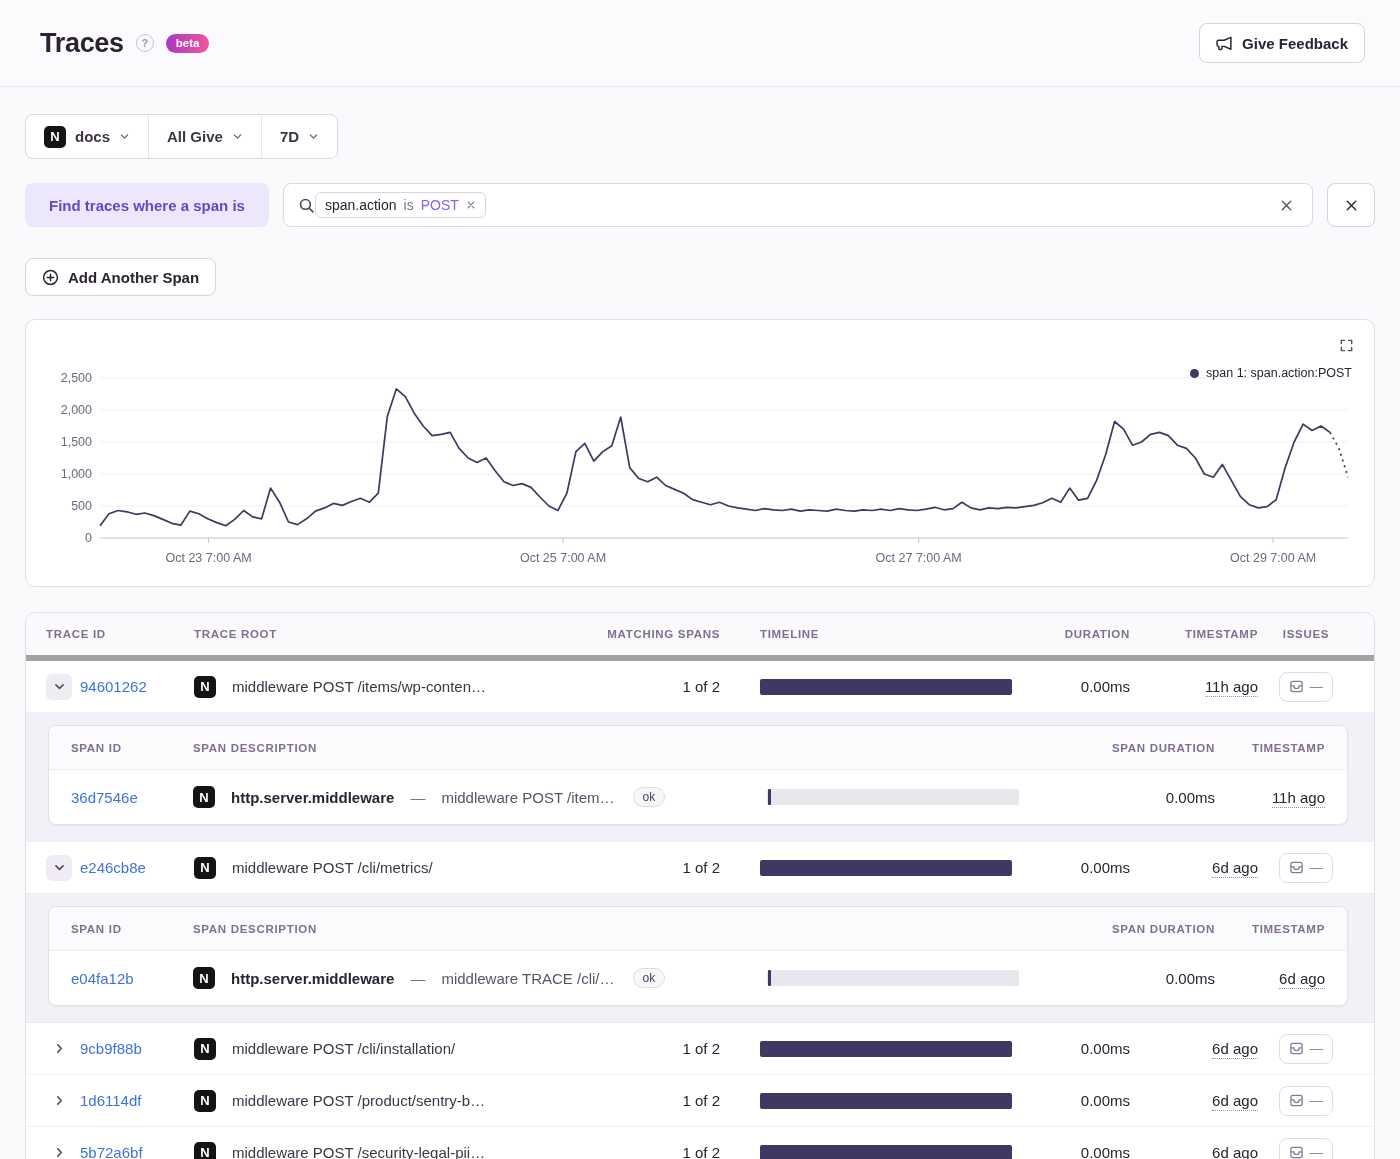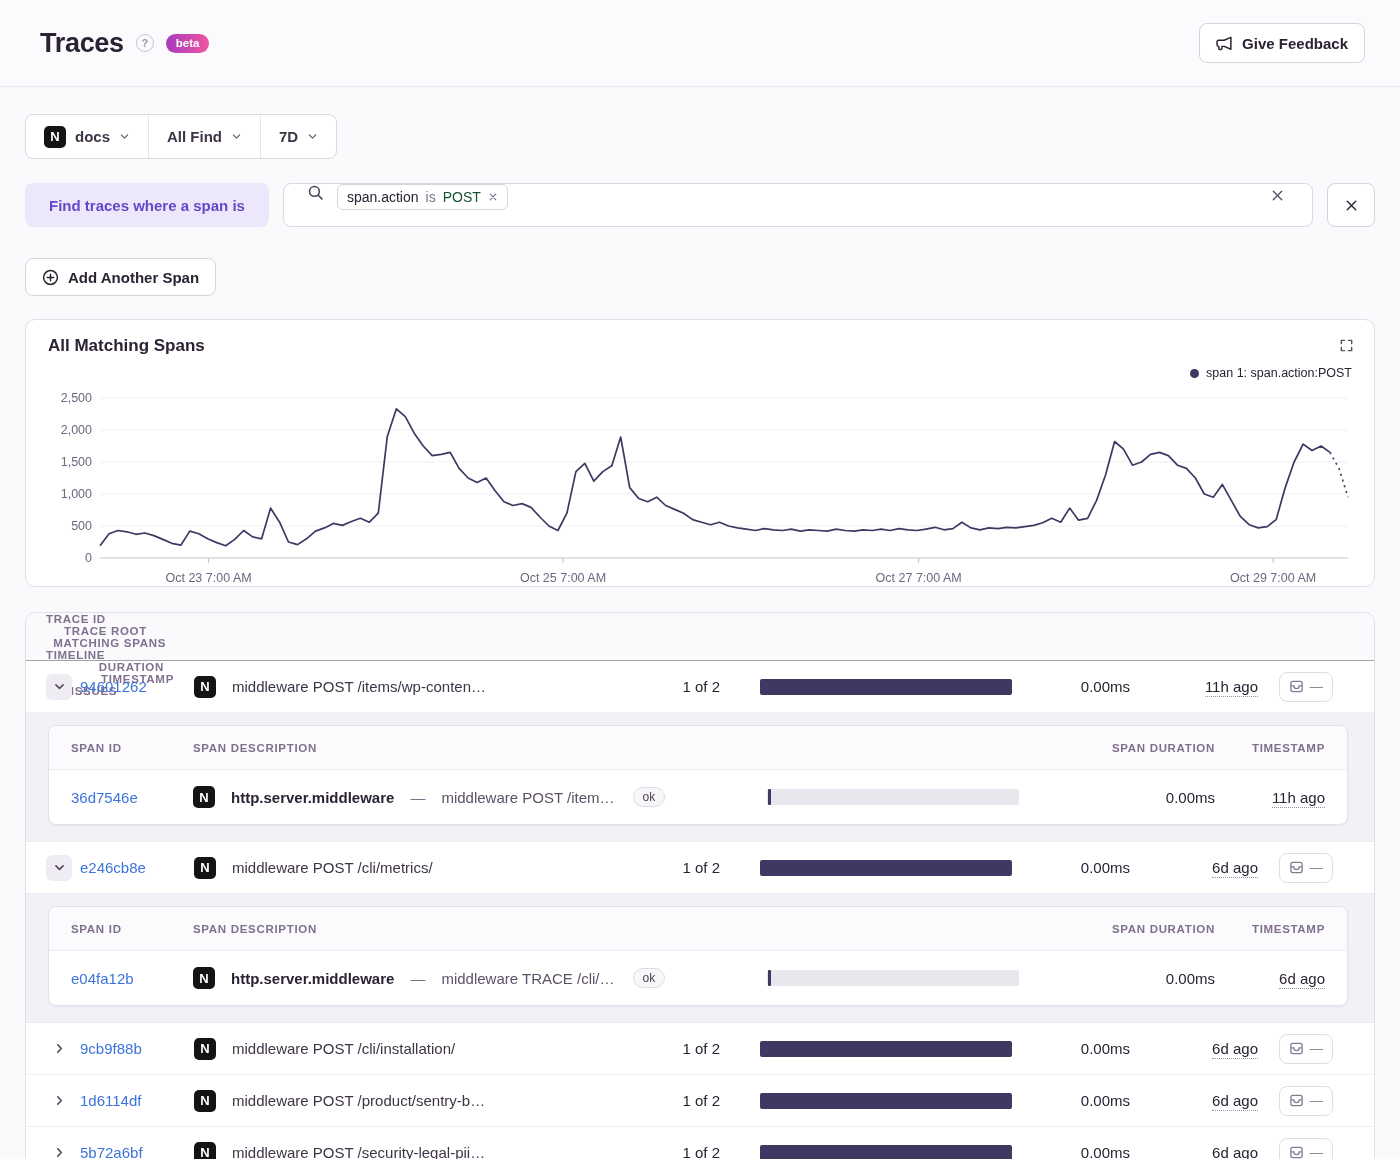--- a/index.html
+++ b/index.html
@@ -24,21 +24,21 @@
 
   .filter-bar { margin-top:27px; display:inline-flex; height:45px; background:#fff;
     border:1px solid #DDD7E3; border-radius:8px; align-items:stretch; overflow:hidden; }
   .filter-seg { display:flex; align-items:center; gap:9px; padding:0 18px; font-size:15px;
     font-weight:700; color:#3E3446; cursor:pointer; background:transparent; border:none; font-family:inherit; }
   .filter-seg + .filter-seg { border-left:1px solid #E7E2EB; }
 
   .query-row { margin-top:24px; display:flex; gap:14px; align-items:stretch; height:44px; }
   .find-chip { display:flex; align-items:center; padding:0 24px; border-radius:8px; font-size:15px; font-weight:700; }
   .search-box { flex:1; background:#fff; border:1px solid #DDD7E3; border-radius:8px;
-    display:flex; align-items:flex-start; padding:0 23px; gap:13px; }
+    display:flex; align-items:center; padding:0 14px; }
   .token { display:inline-flex; align-items:center; gap:7px; border:1px solid #D9D3DF; background:#fff;
     border-radius:6px; padding:4px 9px; font-size:14px; cursor:pointer; }
   .token .t-key { color:#2B2233; }
   .token .t-op { color:#80708F; }
   .token .t-val { font-weight:400; }
   .search-clear { margin-left:auto; background:none; border:none; cursor:pointer; display:flex; padding:4px; }
   .remove-btn { width:48px; display:flex; align-items:center; justify-content:center; padding:0; }
   .add-span-btn { margin-top:31px; height:38px; padding:0 16px; }
 
   
@@ -46,22 +46,22 @@
   .chart-card { margin-top:23px; height:268px; padding:16px 22px 6px; position:relative; }
   .chart-title { font-size:17px; font-weight:700; color:#2B2233; }
   .expand-btn { position:absolute; top:14px; right:16px; background:none; border:none; cursor:pointer; padding:4px; }
   .legend { position:absolute; top:46px; right:22px; display:flex; align-items:center; gap:7px;
     font-size:12.5px; color:#2B2233; cursor:pointer; }
   .legend-dot { width:9px; height:9px; border-radius:50%; }
   .chart-area { margin-top:30px; }
 
   
   .table-card { margin-top:25px; border-radius:10px 10px 0 0; overflow:hidden; border-bottom:none; }
-  .t-head { display:flex; align-items:flex-start; height:48px; background:#FAF9FB;
-    border-bottom:1px solid #a3a3a3; padding:0 20px;flex-direction:column; }
+  .t-head { display:flex; align-items:center; height:48px; background:#FAF9FB;
+    border-bottom:6px solid #a3a3a3; padding:0 20px; }
   .th { font-size:11.5px; font-weight:700; letter-spacing:0.06em; color:#80708F; text-transform:uppercase; }
   .c-idh { width:130px; }
   .c-chev { width:34px; display:flex; }
   .c-id { width:96px; }
   .c-root { flex:1; display:flex; align-items:center; gap:16px; min-width:0; padding-left:18px; }
   .c-match { width:120px; text-align:right; }
   .c-gap { width:40px; }
   .c-line { width:252px; }
   .c-dur { width:118px; text-align:right; }
   .c-ts { width:128px; text-align:right; }
@@ -126,21 +126,21 @@
   
   <div class="filter-bar">
     <button class="filter-seg">
       <span class="n-icon">N</span>
       <span>docs</span>
       <svg class="icon" width="11" height="11" viewBox="0 0 16 16">
           <path d="M3.5 5.8 8 10.3l4.5-4.5" fill="none" stroke="#6E6377" stroke-width="1.8" stroke-linecap="round" stroke-linejoin="round"></path>
         </svg>
     </button>
     <button class="filter-seg">
-      <span>All Find</span>
+      <span>All Give</span>
       <svg class="icon" width="11" height="11" viewBox="0 0 16 16">
           <path d="M3.5 5.8 8 10.3l4.5-4.5" fill="none" stroke="#6E6377" stroke-width="1.8" stroke-linecap="round" stroke-linejoin="round"></path>
         </svg>
     </button>
     <button class="filter-seg">
       <span>7D</span>
       <svg class="icon" width="11" height="11" viewBox="0 0 16 16">
           <path d="M3.5 5.8 8 10.3l4.5-4.5" fill="none" stroke="#6E6377" stroke-width="1.8" stroke-linecap="round" stroke-linejoin="round"></path>
         </svg>
     </button>
@@ -152,21 +152,21 @@
     <div class="search-box">
       <span>
         <svg class="icon" width="17" height="17" viewBox="0 0 16 16">
             <circle cx="7" cy="7" r="4.6" fill="none" stroke="#4D4158" stroke-width="1.5"></circle>
             <path d="M10.6 10.6 14 14" stroke="#4D4158" stroke-width="1.5" stroke-linecap="round"></path>
           </svg>
       </span>
       <span class="token">
         <span class="t-key">span.action</span>
         <span class="t-op">is</span>
-        <span class="t-val" id="token-val" style="color: #14532d;">POST</span>
+        <span class="t-val" id="token-val" style="color: #8b5cf6;">POST</span>
         <span>
           <svg class="icon" width="10" height="10" viewBox="0 0 16 16">
               <path d="M3.5 3.5l9 9M12.5 3.5l-9 9" stroke="#80708F" stroke-width="1.8" stroke-linecap="round"></path>
             </svg>
         </span>
       </span>
       <button class="search-clear">
         <svg class="icon" width="15" height="15" viewBox="0 0 16 16">
             <path d="M3.5 3.5l9 9M12.5 3.5l-9 9" stroke="#5C5166" stroke-width="1.5" stroke-linecap="round"></path>
           </svg>
@@ -184,21 +184,20 @@
       <svg class="icon" width="17" height="17" viewBox="0 0 16 16">
           <circle cx="8" cy="8" r="6.5" fill="none" stroke="#2B2233" stroke-width="1.4"></circle>
           <path d="M8 5v6M5 8h6" stroke="#2B2233" stroke-width="1.4" stroke-linecap="round"></path>
         </svg>
     </span>
     <span>Add Another Span</span>
   </button>
 
   
   <div class="card chart-card">
-    <div class="chart-title">All Matching Spans</div>
     <button class="expand-btn">
       <svg class="icon" width="15" height="15" viewBox="0 0 16 16">
           <path d="M2.5 6V2.5H6M10 2.5h3.5V6M13.5 10v3.5H10M6 13.5H2.5V10" fill="none" stroke="#57505F" stroke-width="1.5" stroke-linecap="round"></path>
         </svg>
     </button>
     <div class="legend">
       <span class="legend-dot" id="legend-dot" style="background: rgb(62, 56, 98);"></span>
       <span>span 1: span.action:POST</span>
     </div>
     <div class="chart-area" id="chart-area"><svg width="1306" height="208">

